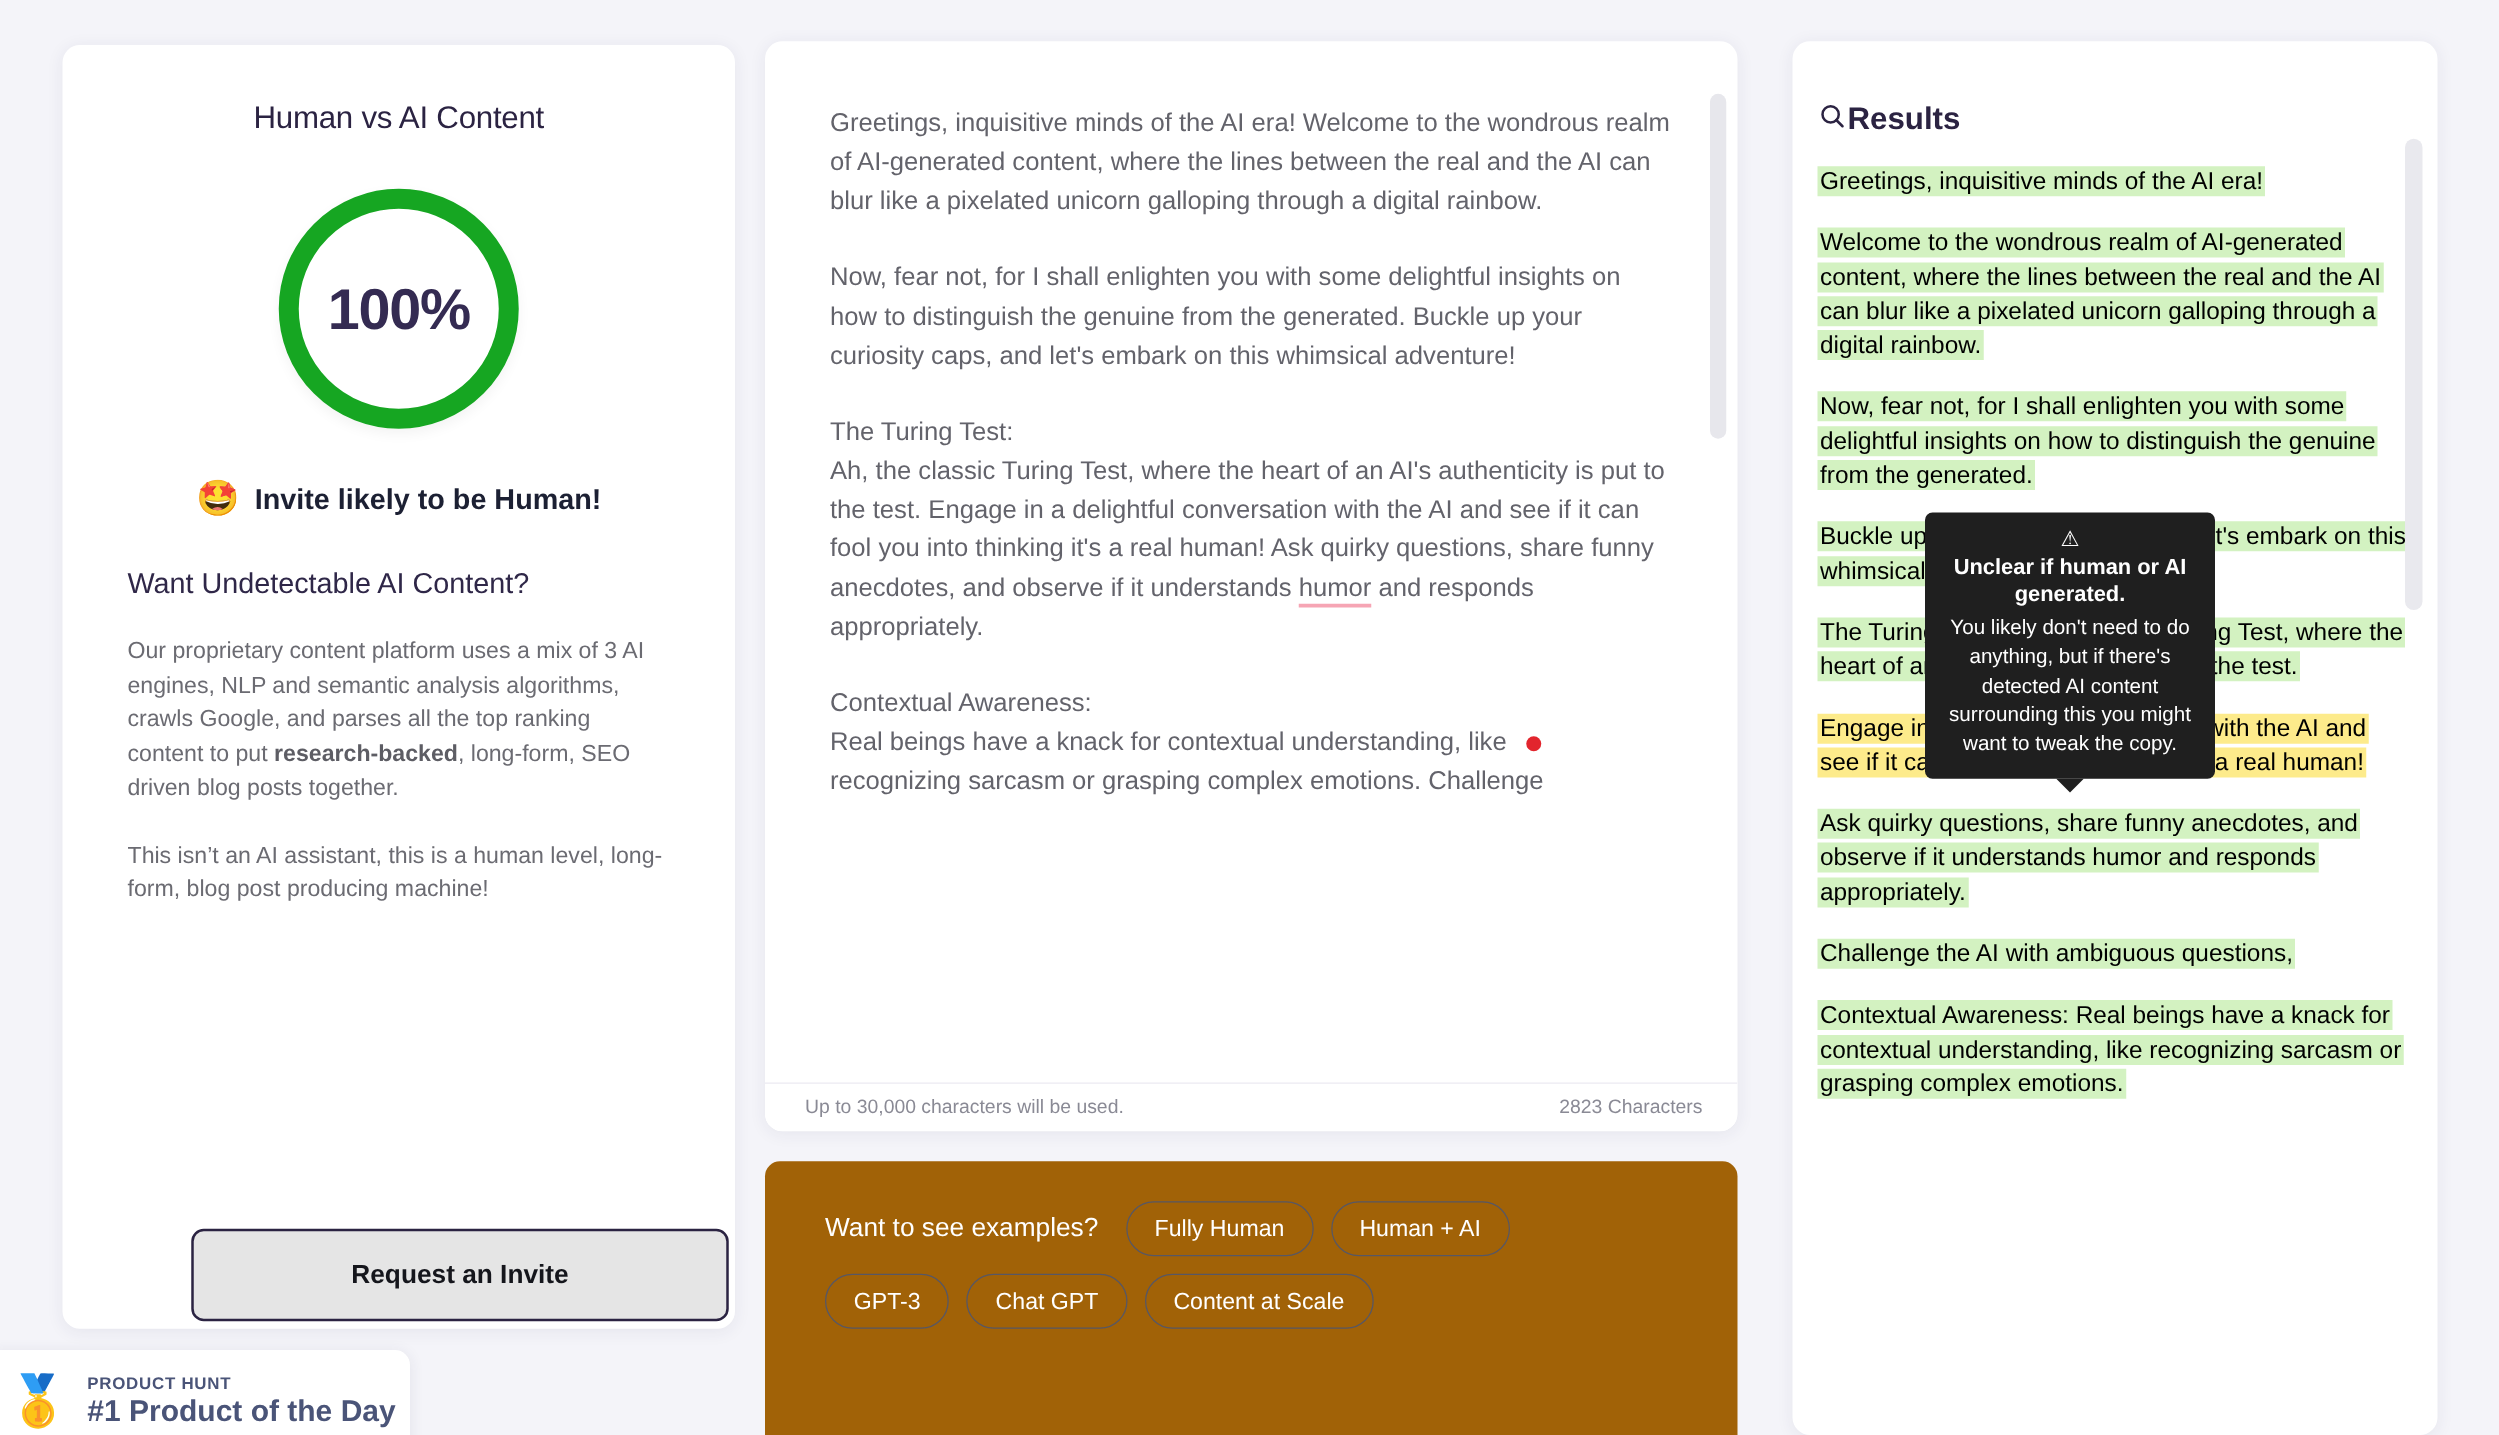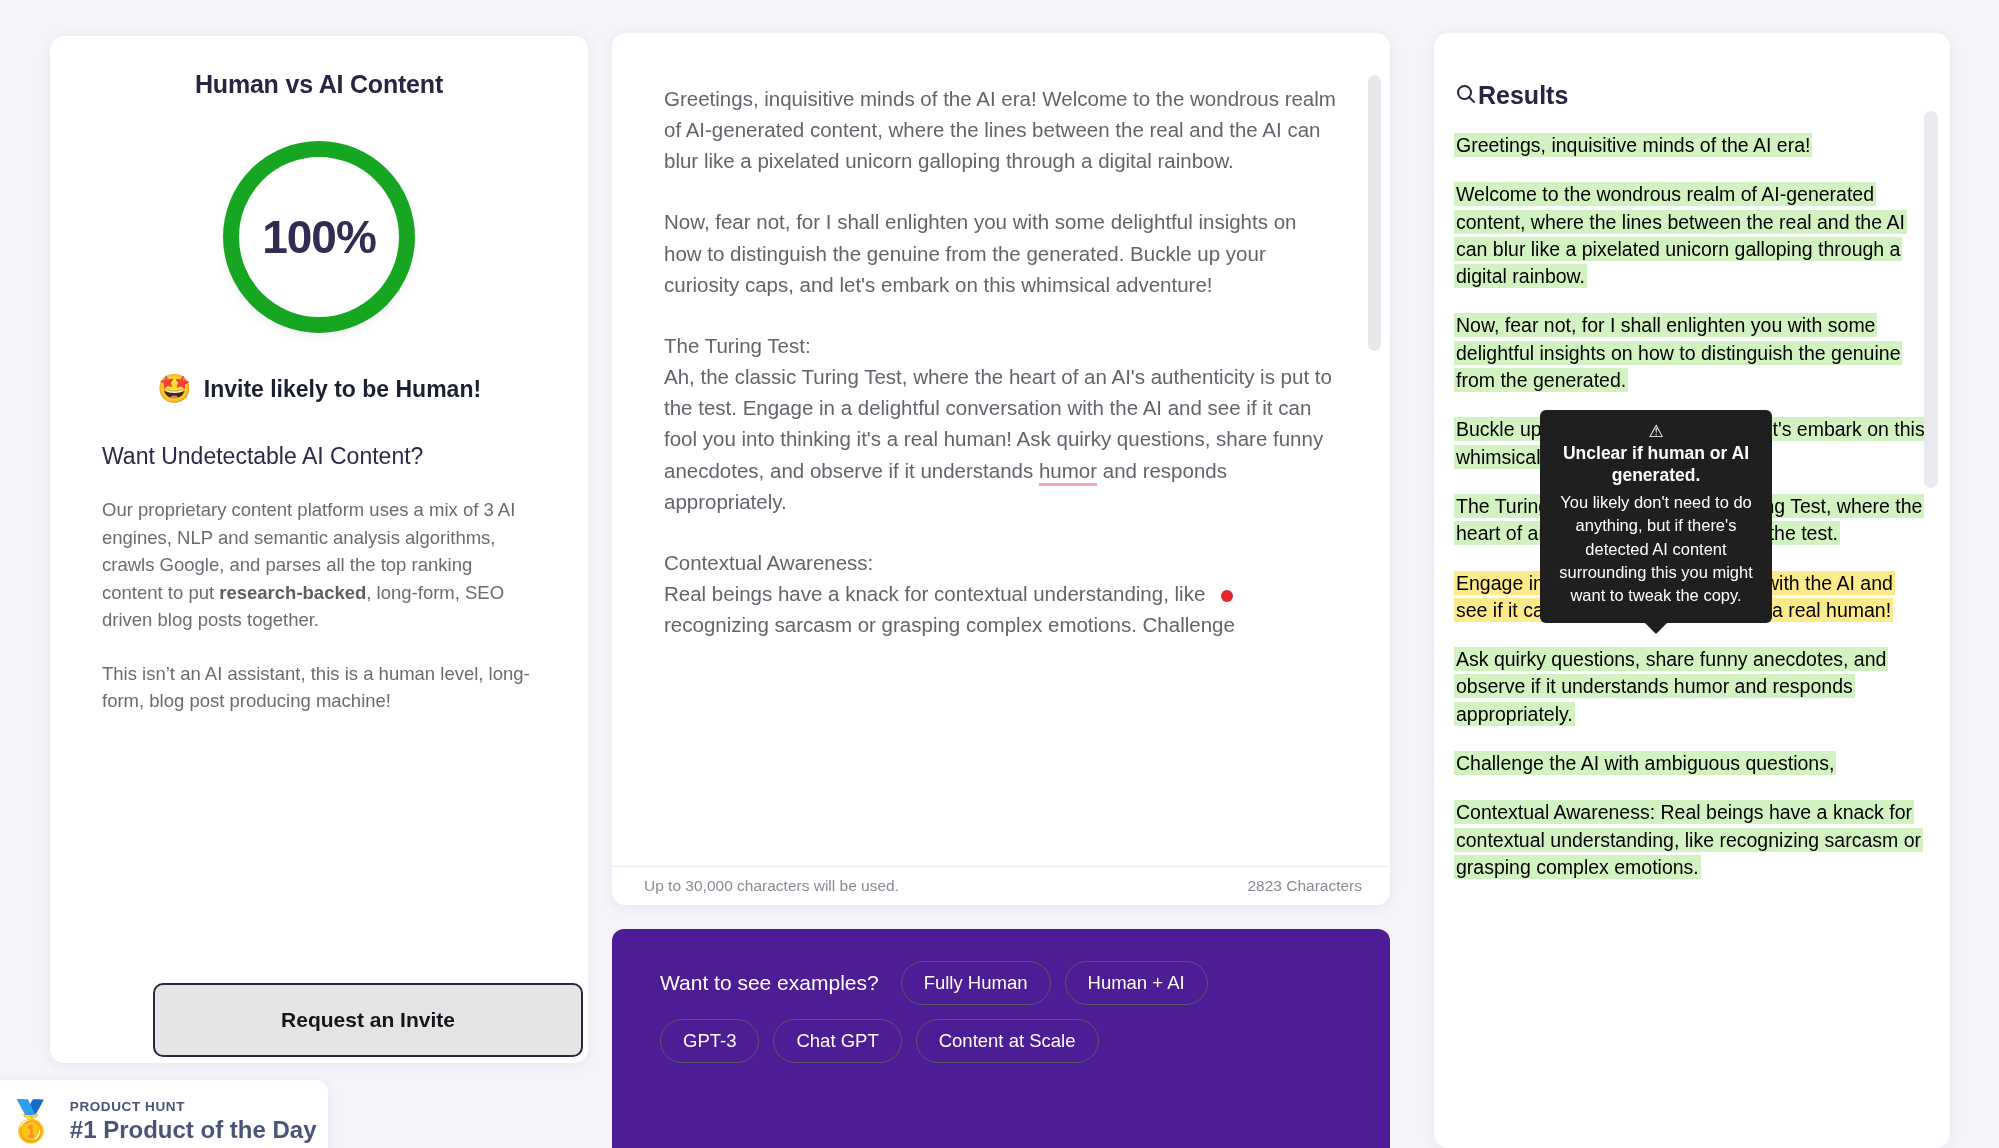--- a/index.html
+++ b/index.html
@@ -12,22 +12,22 @@
   .stage { position: relative; width: 1999px; height: 1148px; }
 
   
   .left-card {
     position: absolute; left: 50px; top: 36px;
     width: 538px; height: 1027px;
     background: #ffffff; border-radius: 14px;
     box-shadow: 0 2px 14px rgba(40,40,80,0.07);
   }
   .left-title {
-    text-align: center; margin-top: 34px;
-    font-size: 25px; font-weight: bold; color: #2b2342;
+    text-align: center; margin-top: 44px;
+    font-size: 25px; font-weight: normal; color: #2b2342;
     letter-spacing: -0.2px;
   }
   .gauge-wrap { display:flex; justify-content:center; margin-top: 42px; }
   .gauge {
     width: 192px; height: 192px; border-radius: 50%;
     border: 16px solid #16a622;
     display: flex; align-items: center; justify-content: center;
     box-shadow: 0 4px 10px rgba(0,0,0,0.05);
   }
   .gauge-val { font-size: 46px; font-weight: bold; color: #342b52; letter-spacing: -1px; }
@@ -100,21 +100,21 @@
     background: #ffffff; border-top: 1px solid #eceaf2;
     display: flex; align-items: center; justify-content: space-between;
     padding: 0 28px 0 32px;
     font-size: 15.5px; color: #8a8a95;
   }
 
   
   .dark-bar {
     position: absolute; left: 612px; top: 929px;
     width: 778px; height: 219px;
-    background: #4c1d95; border-radius: 12px 12px 0 0;
+    background: #a16207; border-radius: 12px 12px 0 0;
     padding: 32px 30px 0 48px;
     overflow: hidden;
   }
   .chip-row { display: flex; align-items: center; flex-wrap: wrap; gap: 14px; }
   .examples-label { font-size: 21px; color: #ffffff; margin-right: 8px; }
   .chip {
     border: 1px solid #575765; border-radius: 22px;
     padding: 10px 22px; font-size: 18.5px; color: #ffffff;
     background: transparent; cursor: pointer;
     font-family: "Liberation Sans", sans-serif; white-space: nowrap;

